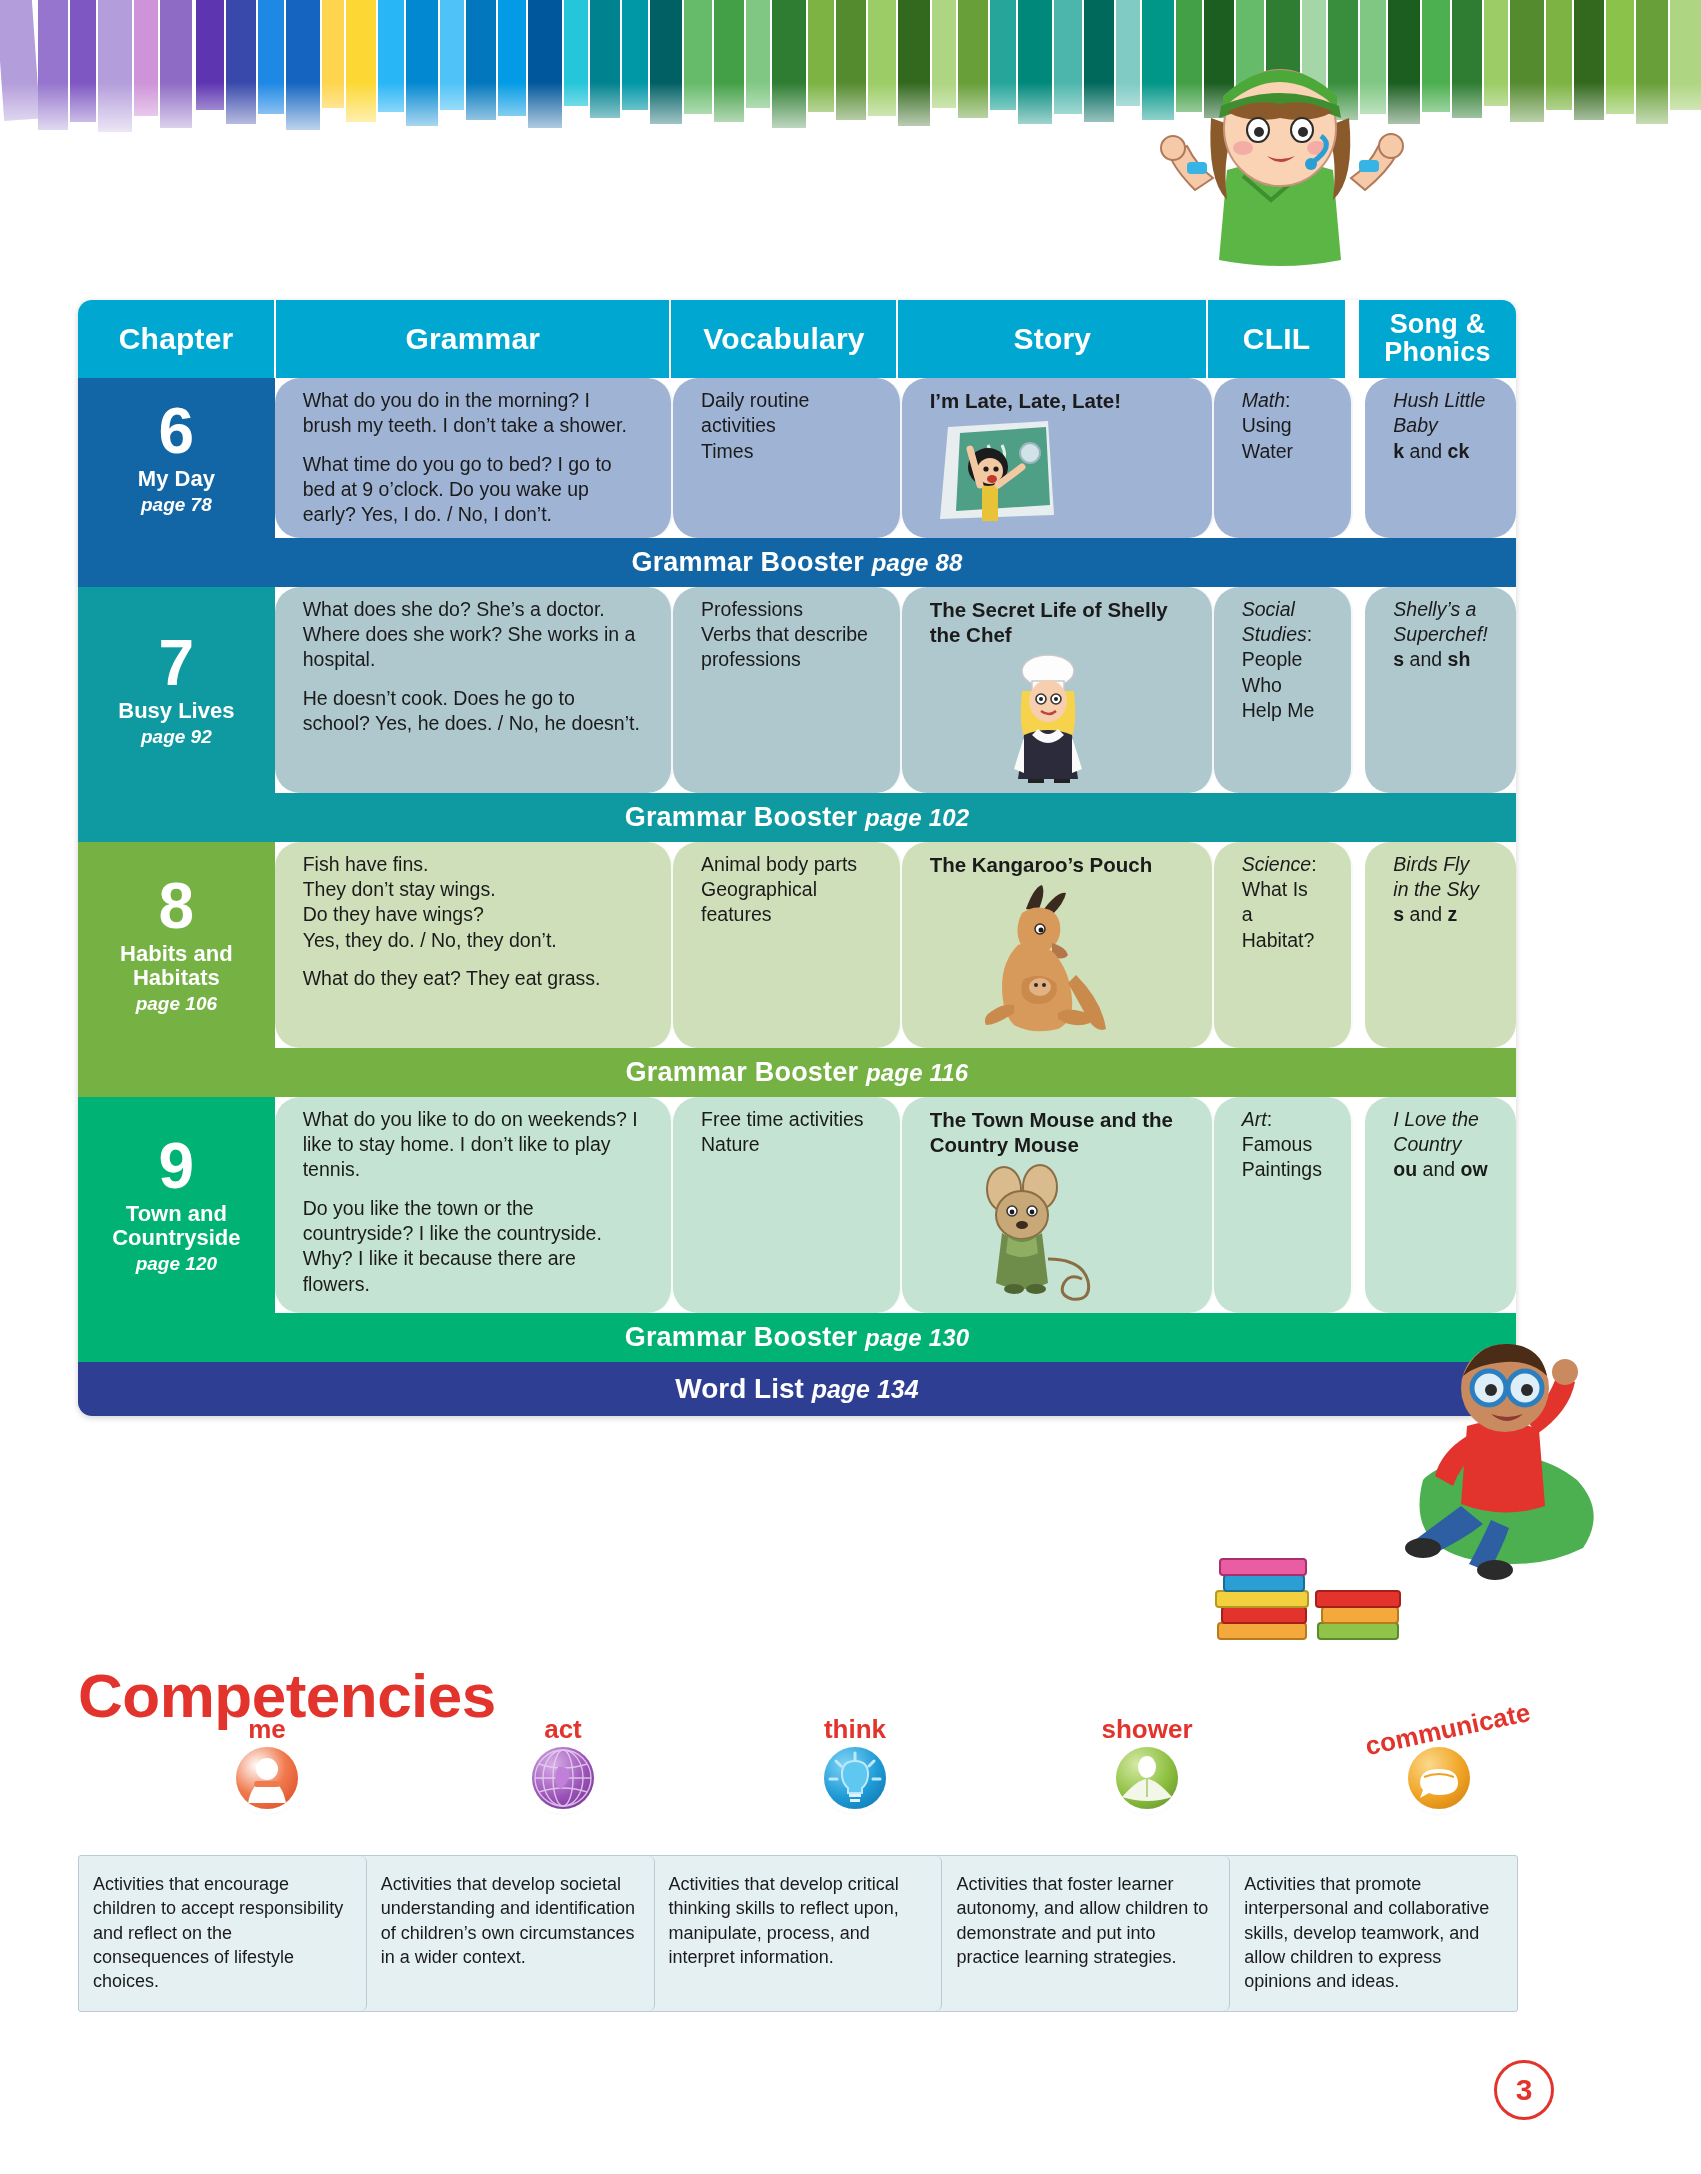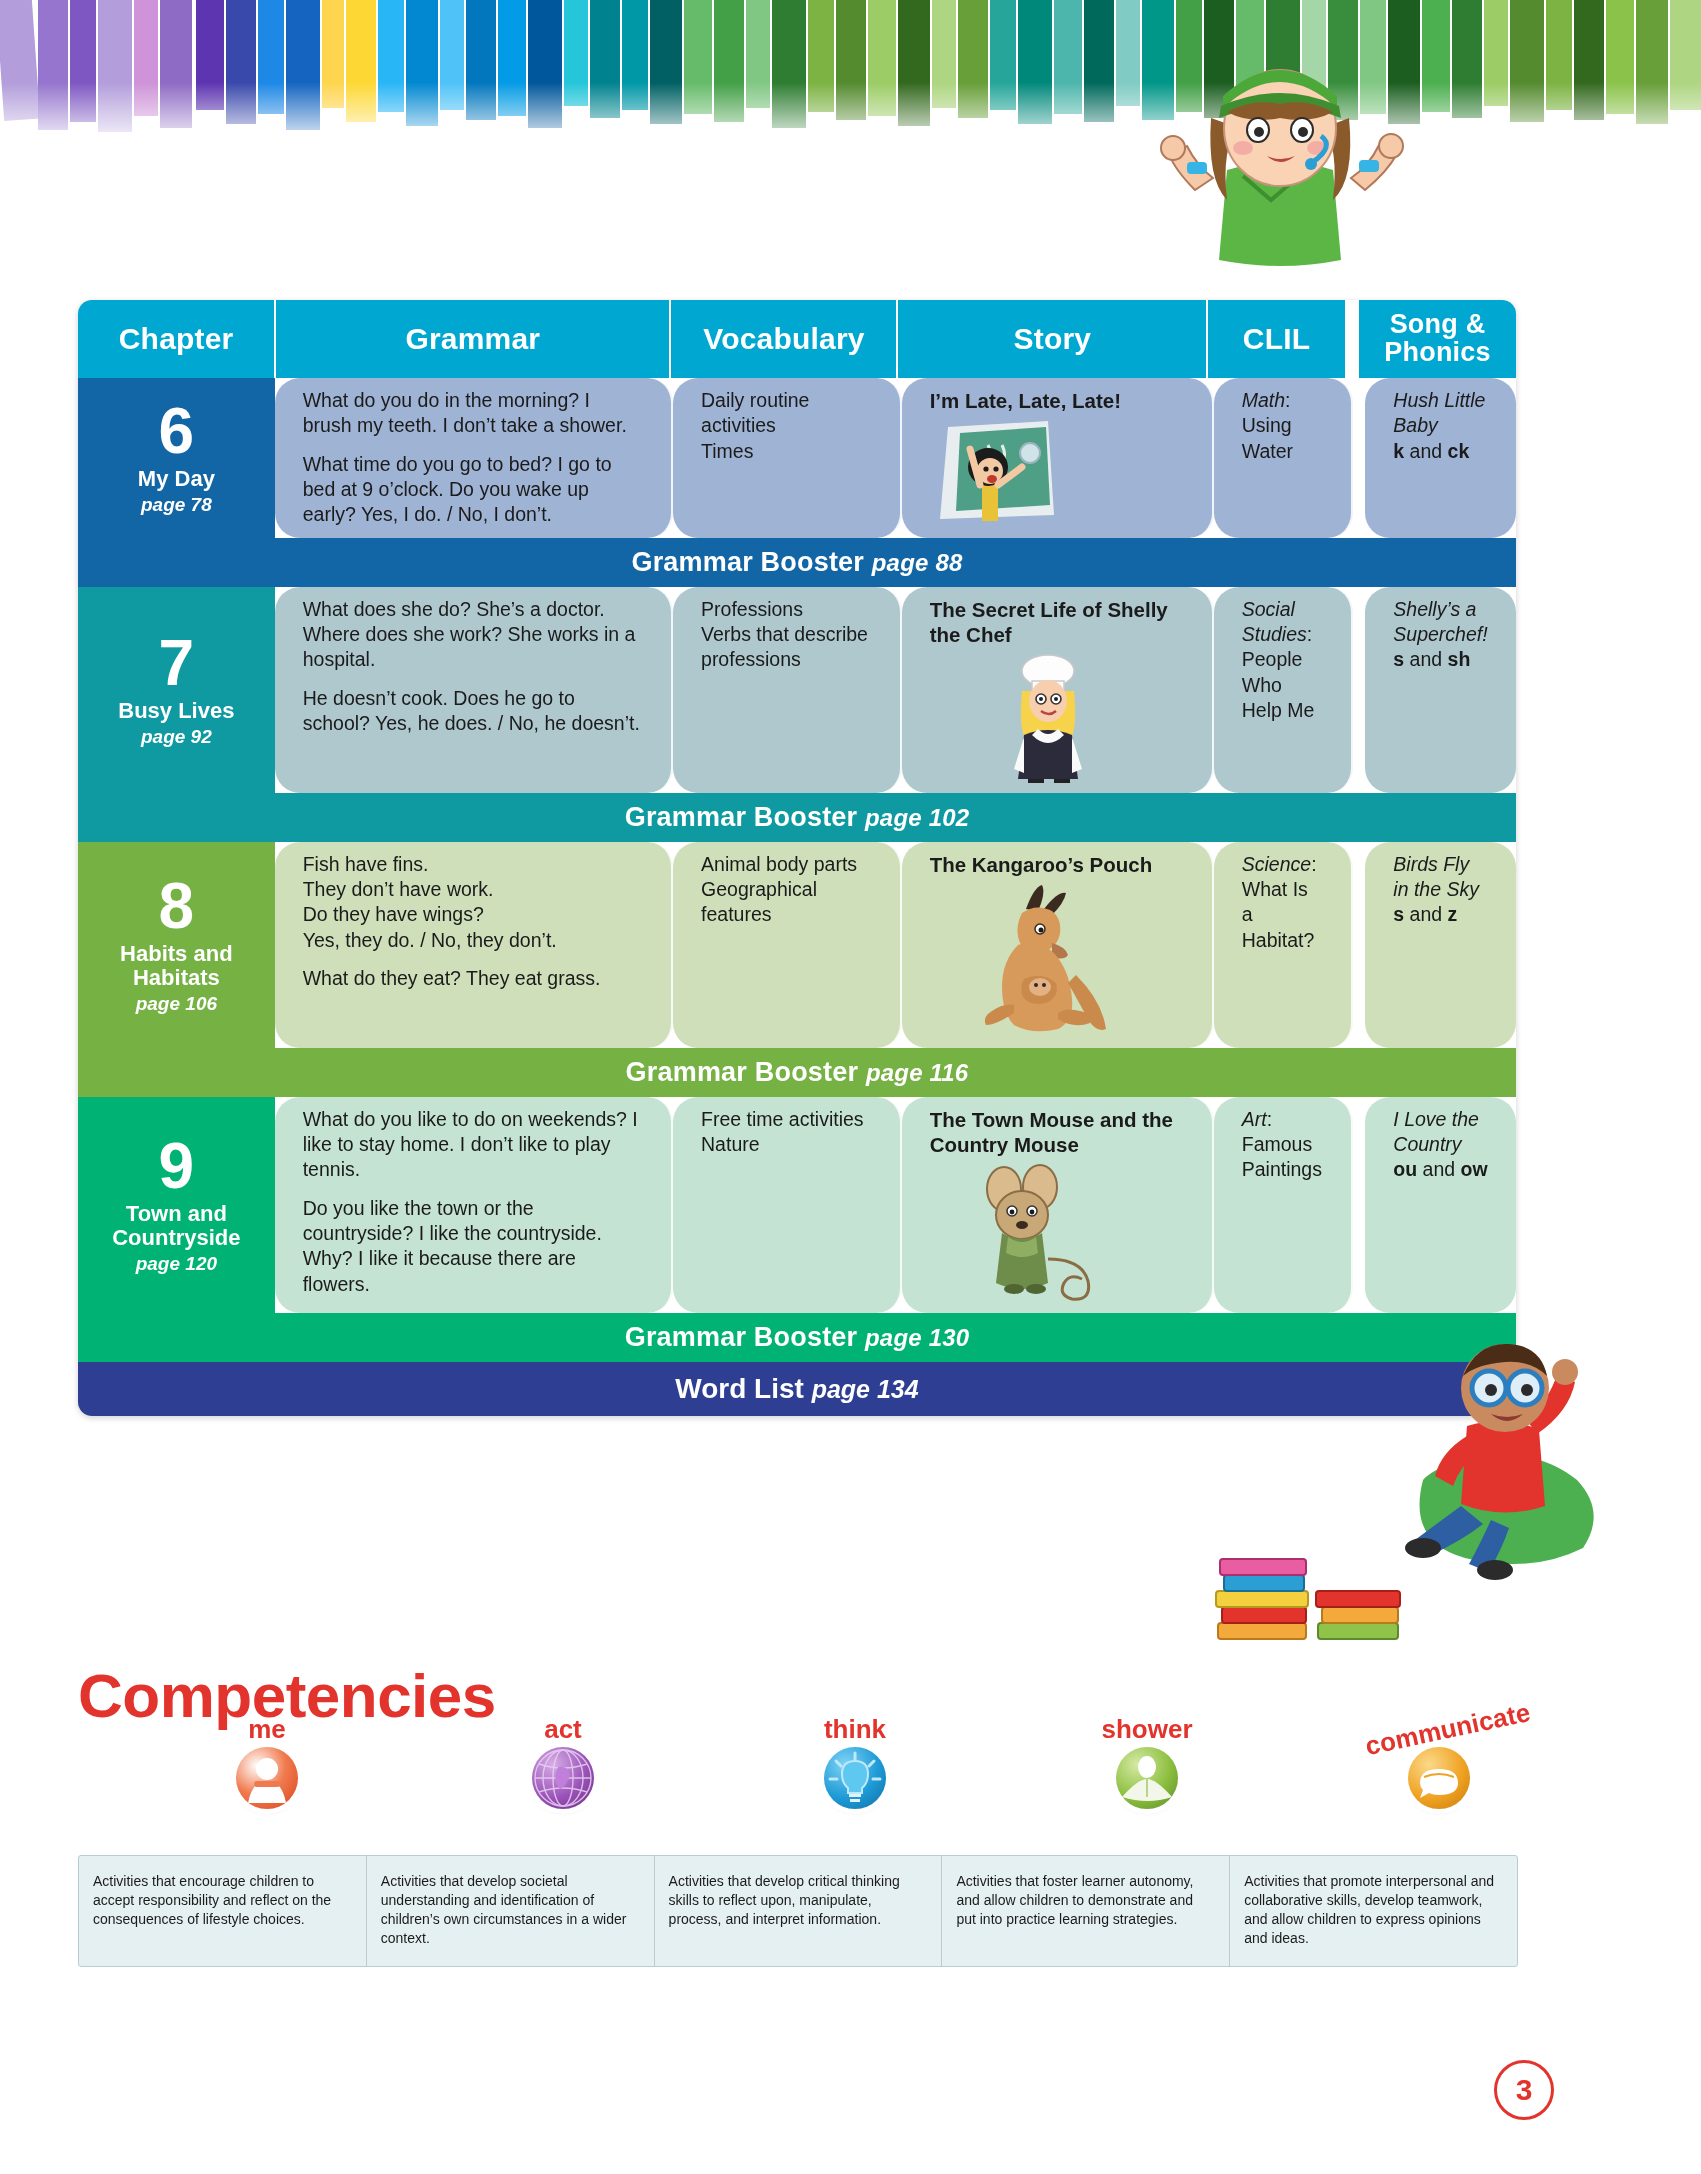--- a/index.html
+++ b/index.html
@@ -106,22 +106,22 @@
   .badge .lbl{color:#e2342c;font-weight:bold;font-size:26px;display:block;
               margin-bottom:2px;}
   .badge .disc{width:62px;height:62px;border-radius:50%;margin:0 auto;
                box-shadow:0 0 0 5px #fff,0 2px 5px rgba(0,0,0,.25);
                position:relative;overflow:hidden;}
 
   .comp-boxes{position:absolute;left:78px;top:1855px;width:1438px;
               display:flex;border:1px solid #b9ccd4;background:#e5f0f2;
               border-radius:3px;}
   .comp-box{flex:1;box-sizing:border-box;padding:16px 14px 18px 14px;
-            border-right:1px solid #b9ccd4;font-size:14px;line-height:1.35;
-            color:#1b1b1b;}
+            border-right:1px solid #b9ccd4;font-size:18px;line-height:1.35;
+            color:#1b1b1b;border-radius:6px;}
   .comp-box:last-child{border-right:none;}
 
   .pagenum{
     position:absolute;left:1494px;top:2060px;width:54px;height:54px;
     border-radius:50%;border:3px solid #e2342c;background:#fff;
     color:#e2342c;font-size:30px;font-weight:bold;
     display:flex;align-items:center;justify-content:center;
   }
 </style>
 </head>
@@ -337,21 +337,21 @@
 
   <div class="trow t8">
     <div class="cell c-chapter chapnum">
       <span class="num">8</span>
       <span class="name">Habits and Habitats</span>
       <span class="pg">page 106</span>
     </div>
     <div class="cell c-grammar body-cell">
       <p>
         <span>Fish have fins.</span><br>
-        <span>They don’t have work.</span><br>
+        <span>They don’t stay wings.</span><br>
         <span>Do they have wings?</span><br>
         <span>Yes, they do. / No, they don’t.</span>
       </p>
       <p>What do they eat? They eat grass.</p>
     </div>
     <div class="cell c-vocab body-cell">
       <div>Animal body parts</div>
       <div>Geographical features</div>
     </div>
     <div class="cell c-story body-cell">

